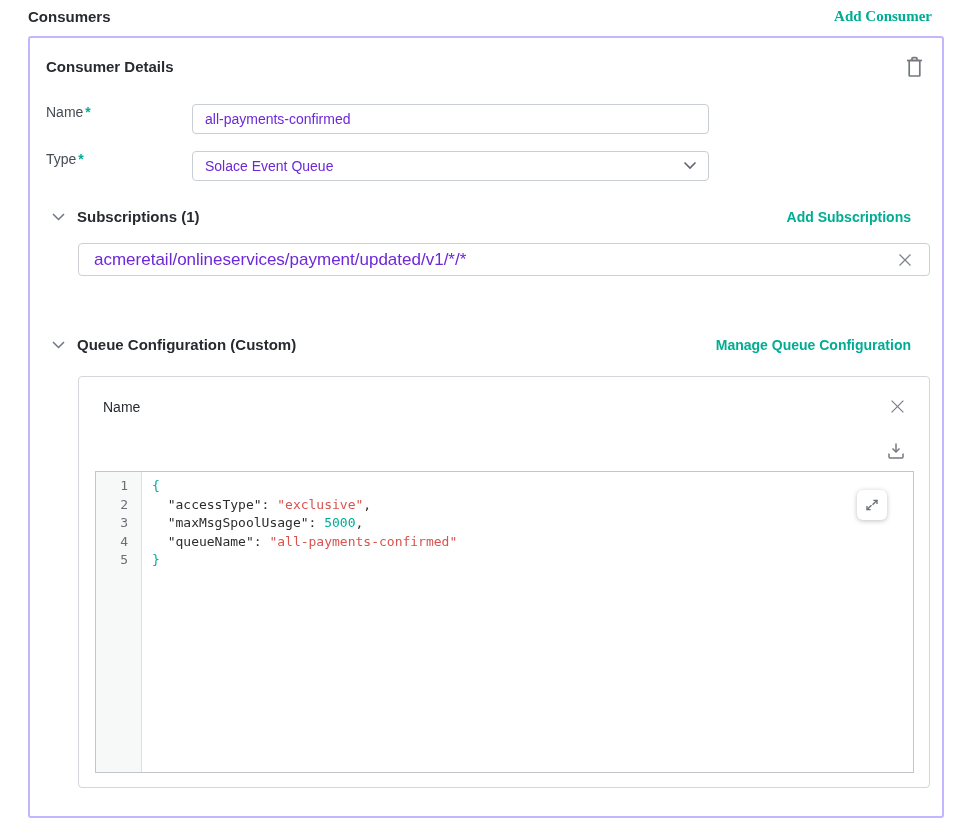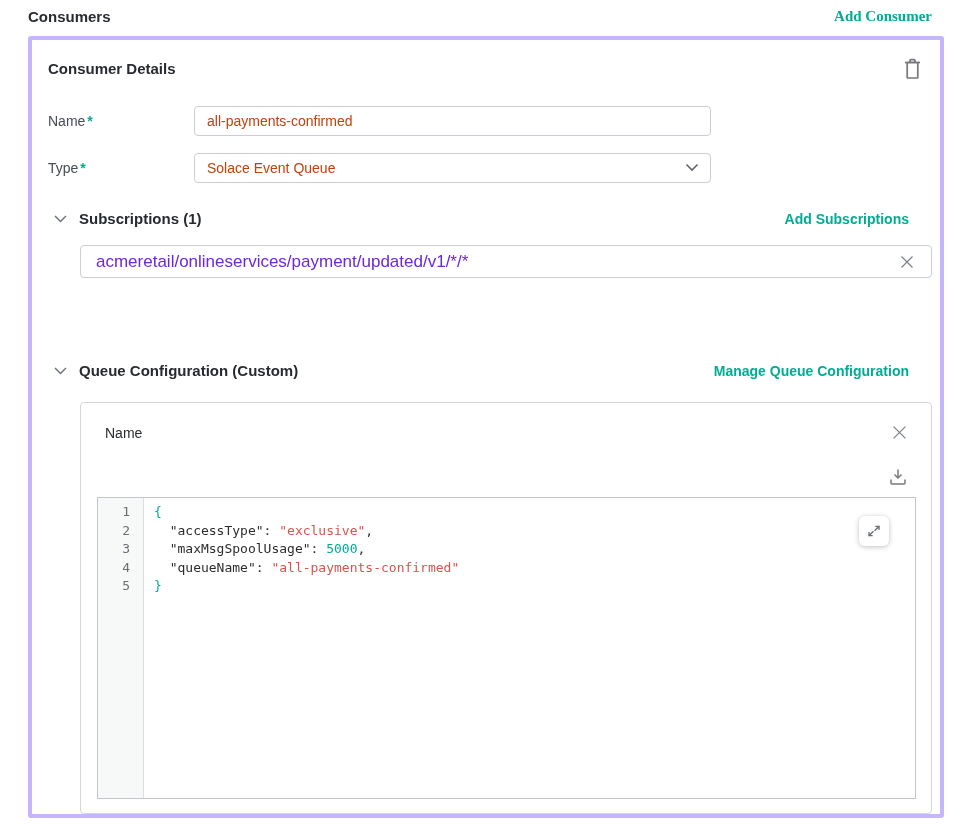--- a/index.html
+++ b/index.html
@@ -12,43 +12,43 @@
   .top-row {
     display:flex; justify-content:space-between; align-items:center;
     padding:6px 28px 0 28px; height:26px;
   }
   .page-title { font-size:15px; font-weight:700; color:#272b30;text-align:center; }
   .teal-link { color:#00ad93; font-weight:700; cursor:pointer; text-decoration:none; }
   .top-row .teal-link { font-size:15px;font-family:Liberation Serif, serif; }
 
   .card {
     margin:10px 16px 0 28px;
-    border:4px solid #c4b5fd; border-radius:3px; background:#fff;
+    border:2px solid #c4b5fd; border-radius:3px; background:#fff;
     padding:0 16px 35px 16px; height:782px;
   }
   .card-header { display:flex; justify-content:space-between; align-items:flex-start; padding-top:16px; }
   .card-title { font-size:15px; font-weight:700; padding-top:4px; }
   .icon-btn { background:none; border:none; cursor:pointer; color:#75797e; padding:2px; line-height:0; }
 
-  .field-row { display:flex; align-items:center; }
+  .field-row { display:flex; align-items:flex-start; }
   .field-row.first { margin-top:24px; }
   .field-row + .field-row { margin-top:17px; }
   .field-label { width:146px; font-size:14px; color:#454c54; }
   .req { color:#00ad93; margin-left:2px; font-weight:700; }
   .text-input, .select-box {
     width:517px; height:30px; border:1px solid #c9ced4; border-radius:4px;
-    padding:0 12px; font-size:14px; color:#c2410c; background:#fff;
+    padding:0 12px; font-size:14px; color:#6d28d9; background:#fff;
     font-family:"Liberation Sans","DejaVu Sans",sans-serif;
   }
   .select-box { display:flex; align-items:center; position:relative; cursor:pointer; }
   .select-box .chev { position:absolute; right:11px; top:9px; color:#5f6670; }
 
   .section-header { display:flex; align-items:center; padding-right:15px; }
   .section-header.subs { margin-top:27px; }
-  .section-header.qcfg { margin-top:84px; }
+  .section-header.qcfg { margin-top:60px; }
   .collapse-btn { background:none; border:none; cursor:pointer; color:#6f7680; margin-left:6px; line-height:0; padding:0; }
   .section-title { font-size:15px; font-weight:700; margin-left:12px; }
   .section-header .spacer { flex:1; }
   .section-header .teal-link { font-size:14px; }
 
   .sub-row {
     margin:18px 0 0 32px; width:852px; height:33px;
     border:1px solid #ccd0d4; border-radius:4px;
     display:flex; align-items:center; padding:0 15px; background:#fff;
   }

